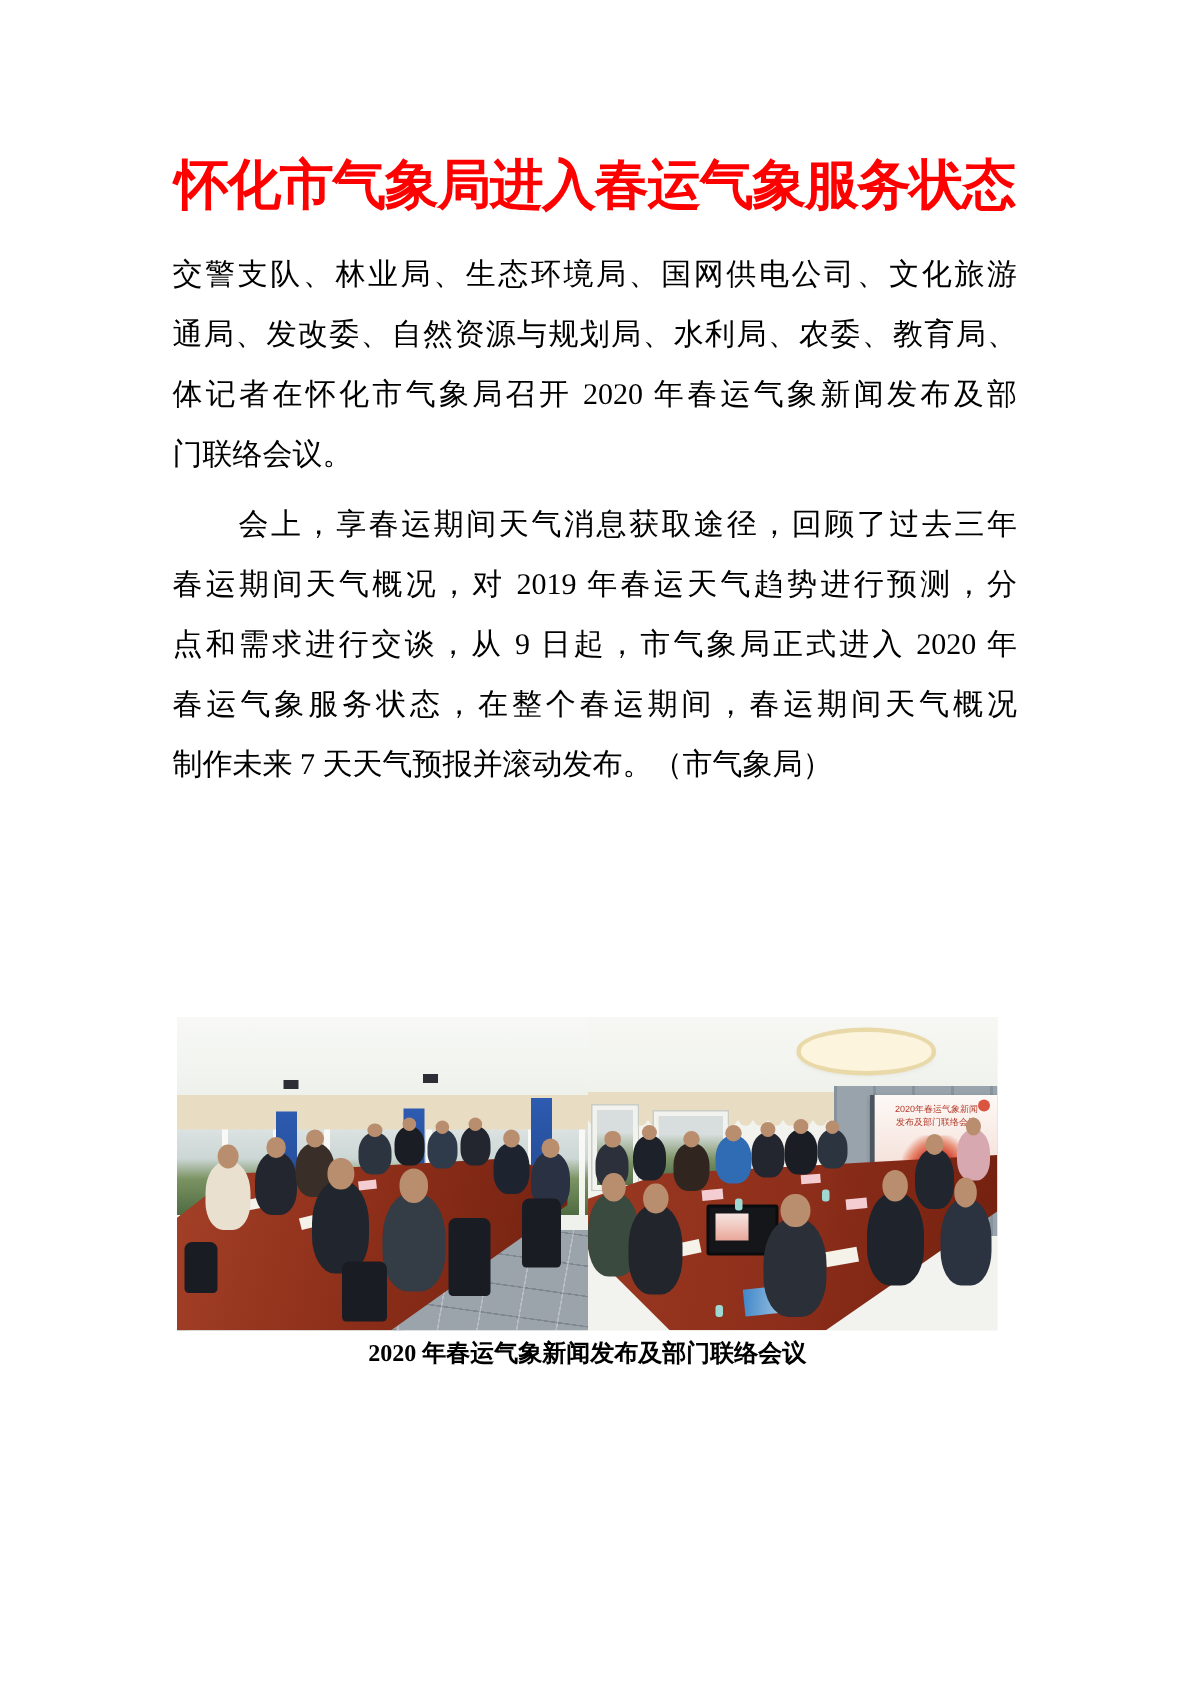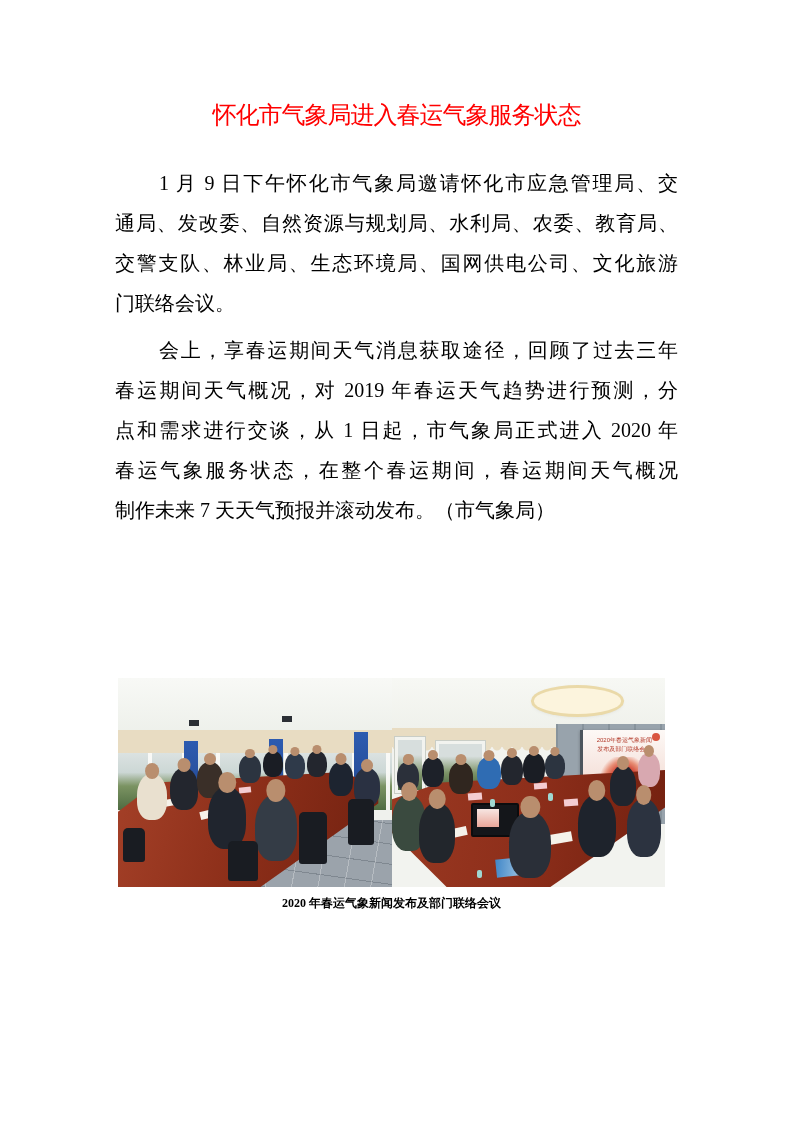--- a/index.html
+++ b/index.html
@@ -4,42 +4,42 @@
 <style>
   html,body{margin:0;padding:0;background:#ffffff;}
   .page{
     position:relative;width:793px;height:1122px;background:#ffffff;overflow:hidden;
     font-family:"Liberation Serif","DejaVu Serif",serif;color:#000;
   }
   
   .title{
     position:absolute;top:99px;left:0;width:100%;margin:0;
     text-align:center;font-family:"Liberation Sans","DejaVu Sans",sans-serif;
-    font-weight:400;font-size:24px;letter-spacing:-1px;color:#ff0000;
+    font-weight:700;font-size:36px;letter-spacing:-1px;color:#ff0000;
     white-space:nowrap;
   }
   
   .article{position:absolute;top:163px;left:115px;width:563px;}
   .para{margin:0;}
   .para + .para{margin-top:7px;}
   .line{
     height:40px;line-height:40px;font-size:20px;
     text-align:justify;text-align-last:justify;text-justify:inter-character;
     white-space:nowrap;overflow:visible;
   }
   .line.first{text-indent:2.2em;}
   .line.last{text-align-last:left;}
   
   .figure{position:absolute;top:678px;left:118px;width:547px;margin:0;}
   .photo{display:flex;width:547px;height:209px;}
   .panel{position:relative;overflow:hidden;}
   .panel.pl{width:274px;height:209px;background:#eef0ec;}
   .panel.pr{width:273px;height:209px;background:#f2f3ef;}
   .figcaption{
-    margin-top:5px;text-align:center;font-weight:bold;font-size:12px;line-height:22px;
+    margin-top:5px;text-align:center;font-weight:bold;font-size:16px;line-height:22px;
     font-family:"Liberation Serif","DejaVu Serif",serif;color:#000;
   }
   
   .abs{position:absolute;}
   .valance{background:#e8dcc2;}
   .valance::after{
     content:"";position:absolute;left:0;right:0;bottom:-5px;height:6px;
     background:radial-gradient(circle at 5px 0px,#e8dcc2 4px,rgba(0,0,0,0) 5px);
     background-size:10px 6px;background-repeat:repeat-x;
   }
@@ -127,29 +127,29 @@
 </style>
 </head>
 <body>
 
 <div class="page">
 
   <h1 class="title">怀化市气象局进入春运气象服务状态</h1>
 
   <div class="article" id="article">
       <div class="para">
-        <div class="line first">1 月 9 日下午怀化市气象局邀请怀化市应急管理局、交</div>
+        <div class="line">交警支队、林业局、生态环境局、国网供电公司、文化旅游</div>
         <div class="line">通局、发改委、自然资源与规划局、水利局、农委、教育局、</div>
-        <div class="line">交警支队、林业局、生态环境局、国网供电公司、文化旅游</div>
+        <div class="line">体记者在怀化市气象局召开 2020 年春运气象新闻发布及部</div>
         <div class="line last">门联络会议。</div>
       </div>
       <div class="para">
         <div class="line first">会上，享春运期间天气消息获取途径，回顾了过去三年</div>
         <div class="line">春运期间天气概况，对 2019 年春运天气趋势进行预测，分</div>
-        <div class="line">点和需求进行交谈，从 1 日起，市气象局正式进入 2020 年</div>
+        <div class="line">点和需求进行交谈，从 9 日起，市气象局正式进入 2020 年</div>
         <div class="line">春运气象服务状态，在整个春运期间，春运期间天气概况</div>
         <div class="line last">制作未来 7 天天气预报并滚动发布。（市气象局）</div>
       </div>
     </div>
 
   <figure class="figure">
     <div class="photo">
 
       <div class="panel pl">
         <i class="abs ceiling"></i>

